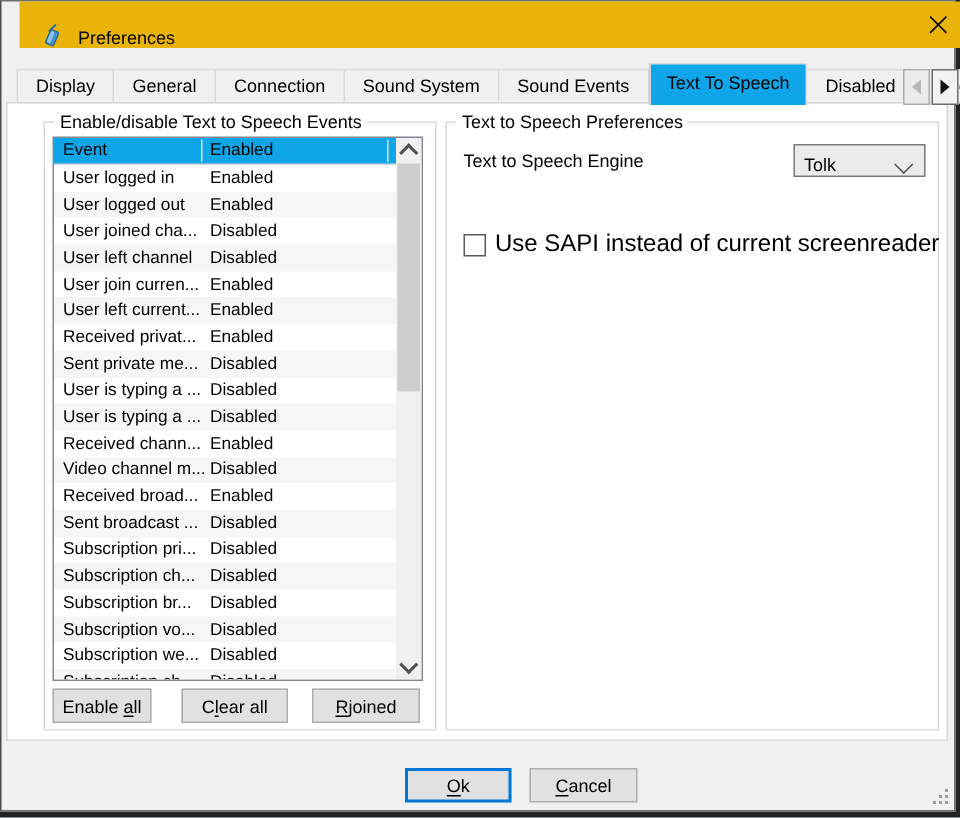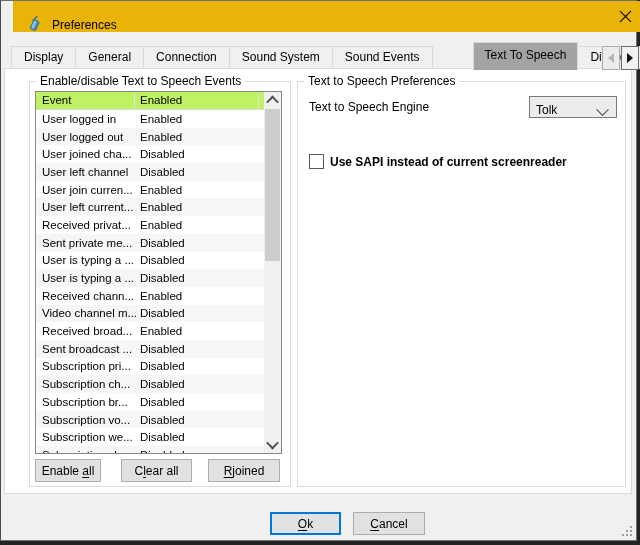--- a/index.html
+++ b/index.html
@@ -31,22 +31,22 @@
   }
   .tab{
     margin-top:4px;height:21px;line-height:21px;
     padding:0 12px;font-size:12px;color:#000;
     background:#f0f0f0;border:1px solid #d9d9d9;border-left-width:0;
     white-space:nowrap;
   }
   .tab:first-child{border-left-width:1px;}
   .tab.selected{
     margin-top:0;height:27px;line-height:25px;
-    background:#a3a3a3;border:1px solid #d9d9d9;border-bottom:none;
-    position:relative;z-index:4;padding:0 11px;margin-left:40px;
+    background:#0ea5e9;border:1px solid #d9d9d9;border-bottom:none;
+    position:relative;z-index:4;padding:0 11px;
   }
   .tab-scroll{
     position:absolute;left:600px;top:45px;display:flex;z-index:5;
   }
   .tab-scroll .sbtn{
     width:16px;height:22px;background:#ececec;border:1px solid #adadad;
     display:flex;align-items:center;justify-content:center;margin-left:1px;
   }
   .tab-scroll .sbtn.armed{background:#f2f2f2;border-color:#6d6d6d;}
   .tri-left{width:0;height:0;border-style:solid;border-width:5px 6px 5px 0;border-color:transparent #b7b7b7 transparent transparent;}
@@ -66,21 +66,21 @@
   }
   .group-left{left:28px;top:80px;width:260px;height:404px;}
   .group-right{left:296px;top:80px;width:327px;height:404px;}
   
   .listview{
     position:absolute;left:34px;top:90px;width:245px;height:361px;
     background:#fff;border:1px solid #828790;z-index:3;overflow:hidden;
   }
   .lv-header{
     position:absolute;left:0;top:0;width:228px;height:17px;
-    background:#bef264;border-bottom:1px solid #d9d9d9;
+    background:#0ea5e9;border-bottom:1px solid #d9d9d9;
     display:flex;font-size:11.5px;color:#000;
   }
   .lv-header .hsep{position:absolute;top:1px;height:15px;width:1px;background:#e2e2e2;}
   .lv-rows{position:absolute;left:0;top:18px;width:228px;bottom:0;overflow:hidden;}
   .lv-row{height:17.7px;display:flex;font-size:11.5px;color:#000;align-items:center;}
   .lv-row.alt{background:#f6f6f6;}
   .cell-event{flex:0 0 104px;padding-left:6px;box-sizing:border-box;white-space:nowrap;overflow:hidden;}
   .cell-enabled{flex:1;white-space:nowrap;overflow:hidden;}
   .hcell-event{flex:0 0 104px;padding-left:6px;box-sizing:border-box;line-height:17px;}
   .hcell-enabled{flex:1;line-height:17px;}
@@ -114,21 +114,21 @@
     position:absolute;left:528px;top:95px;width:88px;height:22px;
     background:#ececec;border:1px solid #7a7a7a;box-sizing:border-box;
     display:flex;align-items:flex-end;z-index:3;
   }
   .combo-value{font-size:12px;color:#000;padding-left:6px;flex:1;}
   .combo-chev{width:8px;height:8px;border:solid #4a4a4a;border-width:0 0 1.5px 1.5px;transform:rotate(-45deg) translate(2px,-2px);margin-right:9px;}
   .checkbox-row{position:absolute;left:308px;top:153px;display:flex;align-items:center;z-index:3;}
   .checkbox{
     width:13px;height:13px;background:#fff;border:1px solid #595959;box-sizing:content-box;flex:0 0 auto;
   }
-  .checkbox-label{margin-left:6px;font-size:12px;color:#000;white-space:nowrap;font-weight:bold;}
+  .checkbox-label{margin-left:6px;font-size:16px;color:#000;white-space:nowrap;}
   
   .resize-grip{position:absolute;right:4px;bottom:4px;width:10px;height:10px;}
   .resize-grip i{
     position:absolute;width:2px;height:2px;background:#9d9d9d;display:block;
   }
   .g1{right:0;bottom:0;} .g2{right:4px;bottom:0;} .g3{right:8px;bottom:0;}
   .g4{right:0;bottom:4px;} .g5{right:4px;bottom:4px;} .g6{right:0;bottom:8px;}
 </style>
 </head>
 <body>

